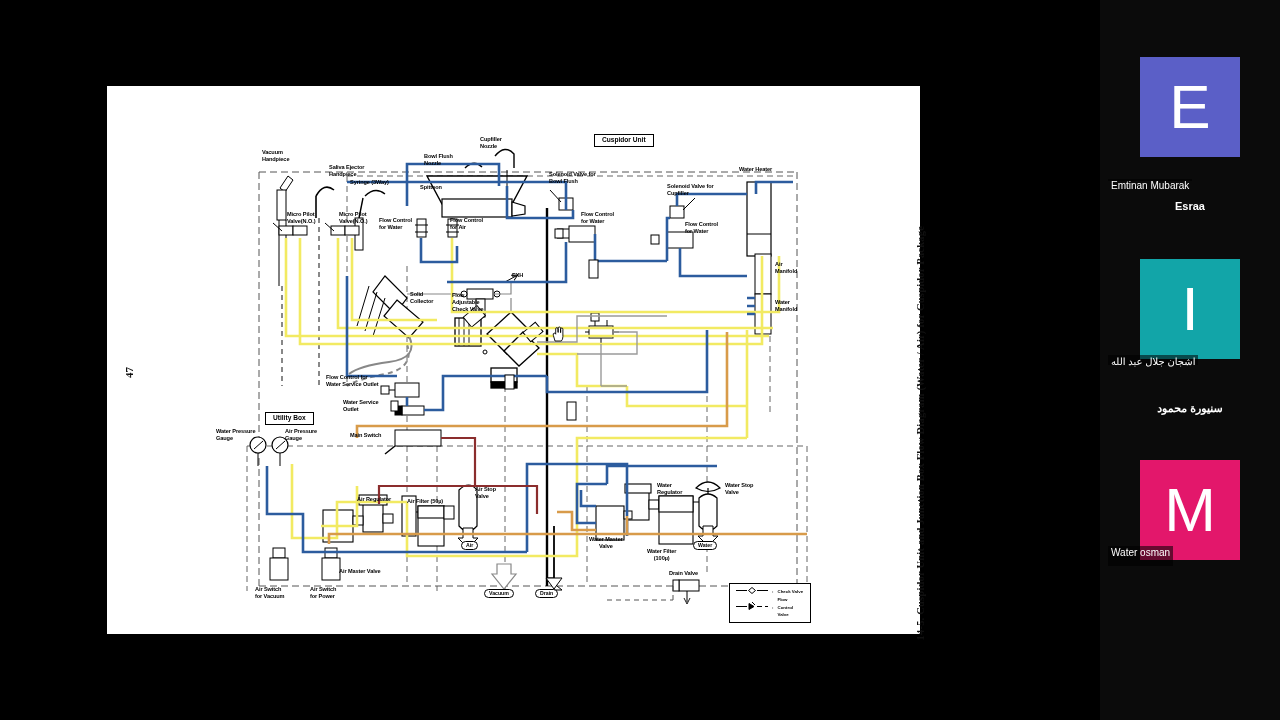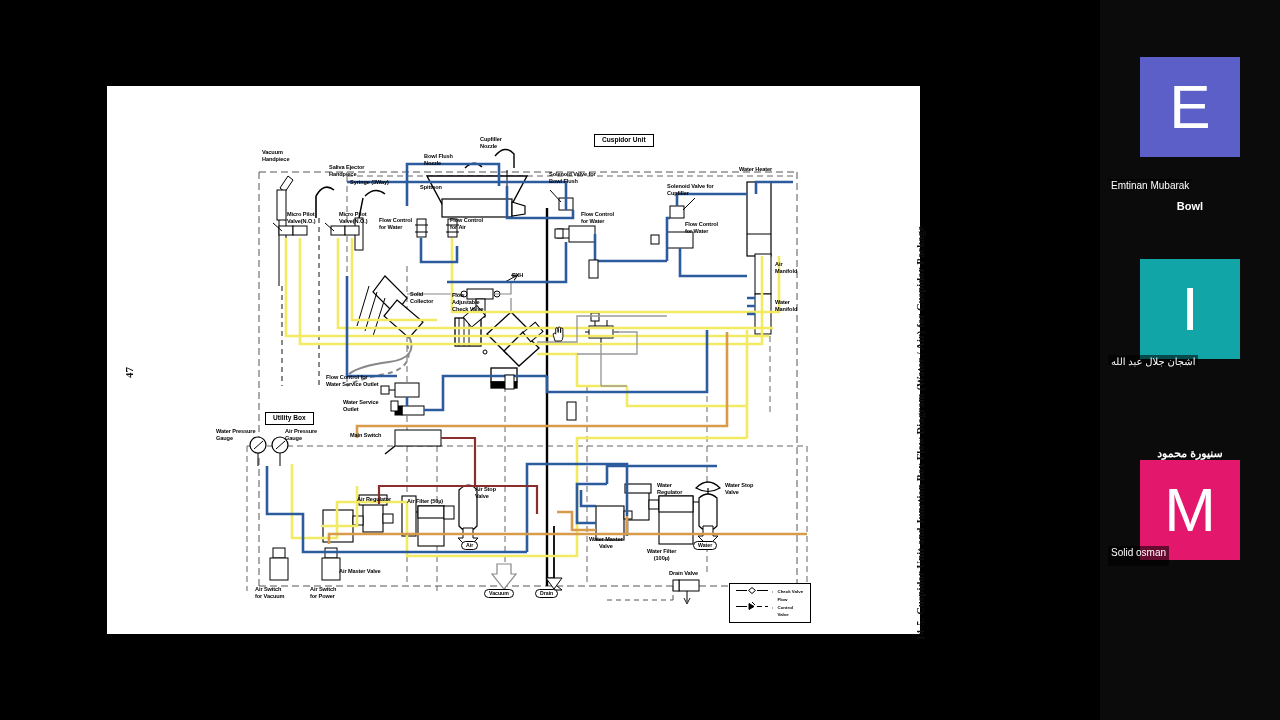--- a/index.html
+++ b/index.html
@@ -427,32 +427,32 @@
   </div>
 
   <div id="rail">
 
     <div class="tile" style="top:57px;">
       <div class="av" style="background:#5b5fc7;">E</div>
       <div class="nm-ol" style="top:86px;margin-top:36px;">Emtinan Mubarak</div>
     </div>
 
     <div class="tile" style="top:200px;">
-      <div class="nm-ctr" style="top:0;">Bowl</div>
+      <div class="nm-ctr" style="top:0;">Esraa</div>
     </div>
 
     <div class="tile" style="top:259px;">
       <div class="av" style="background:#12a5a8;">I</div>
       <div class="nm-ol" style="top:96px;">اشجان جلال عبد الله</div>
     </div>
 
-    <div class="tile" style="top:402px;margin-top:45px;">
+    <div class="tile" style="top:402px;">
       <div class="nm-ctr" style="top:0;">سنيورة محمود</div>
     </div>
 
     <div class="tile" style="top:460px;">
       <div class="av" style="background:#e3176b;">M</div>
-      <div class="nm-ol" style="top:86px;">Solid osman</div>
+      <div class="nm-ol" style="top:86px;">Water osman</div>
     </div>
 
 
   </div>
 </div>
 
 </body></html>

